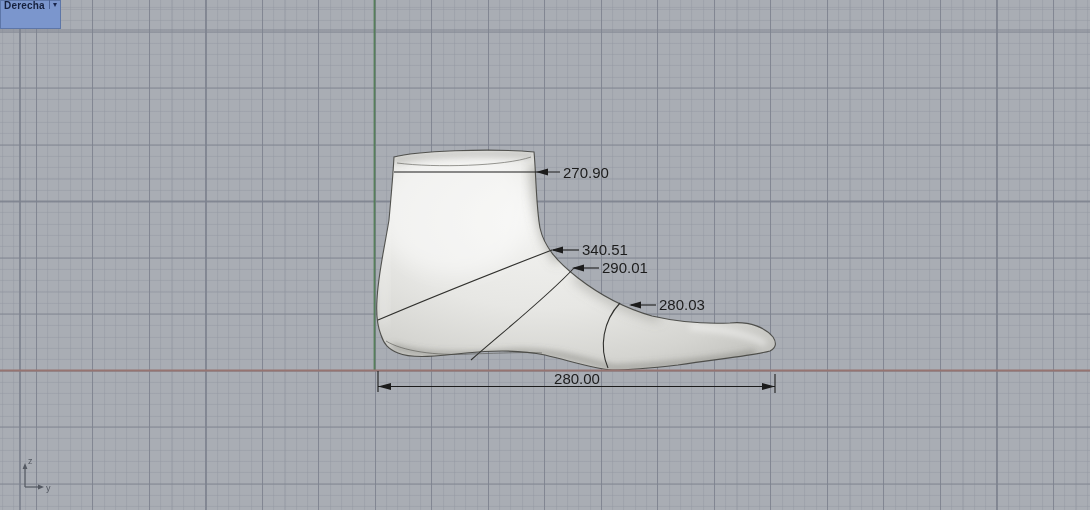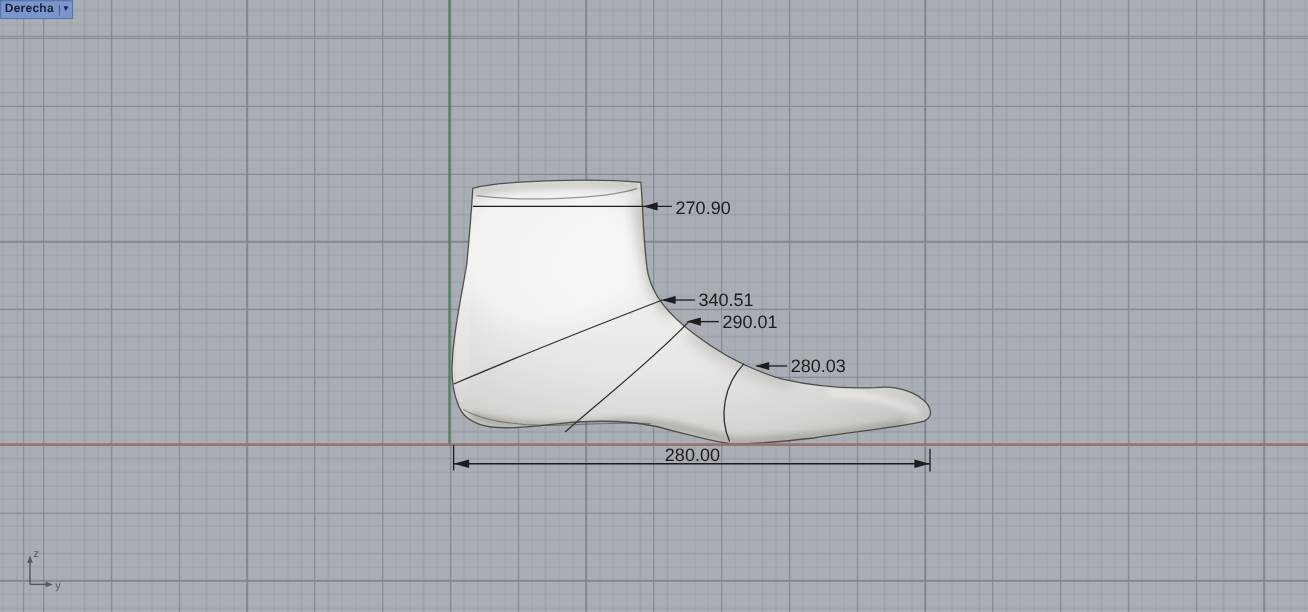--- a/index.html
+++ b/index.html
@@ -13,22 +13,22 @@
       repeating-linear-gradient(to right, rgba(125,130,142,.85) 0 1px, transparent 1px 56.5px),
       repeating-linear-gradient(to bottom, rgba(125,130,142,.85) 0 1px, transparent 1px 56.5px),
       repeating-linear-gradient(to right, rgba(145,150,160,.45) 0 1px, transparent 1px 11.3px),
       repeating-linear-gradient(to bottom, rgba(145,150,160,.45) 0 1px, transparent 1px 11.3px);
     background-position: 36px 0, 0 31.5px, 2.1px 0, 0 8.9px;
     font-family:"Liberation Sans", sans-serif;
   }
   #overlay{position:absolute;left:0;top:0;}
   .viewport-tab{
     position:absolute;left:0;top:0;
-    height:16px;
-    display:flex;align-items:center;
+    height:29px;
+    display:flex;align-items:flex-start;
     padding:0 4px 0 4px;
     background:#7b96cd;
     box-shadow: inset 0 0 0 1px #5d76a8;
     cursor:pointer;
     user-select:none;
   }
   .viewport-tab .title{
     font-size:10px;font-weight:bold;color:#16213d;line-height:12px;
     letter-spacing:.2px;
   }

